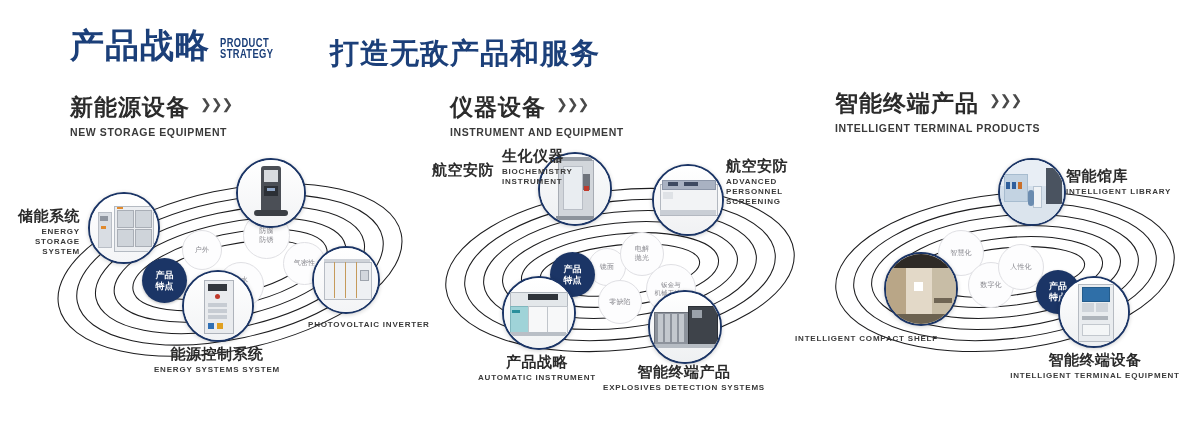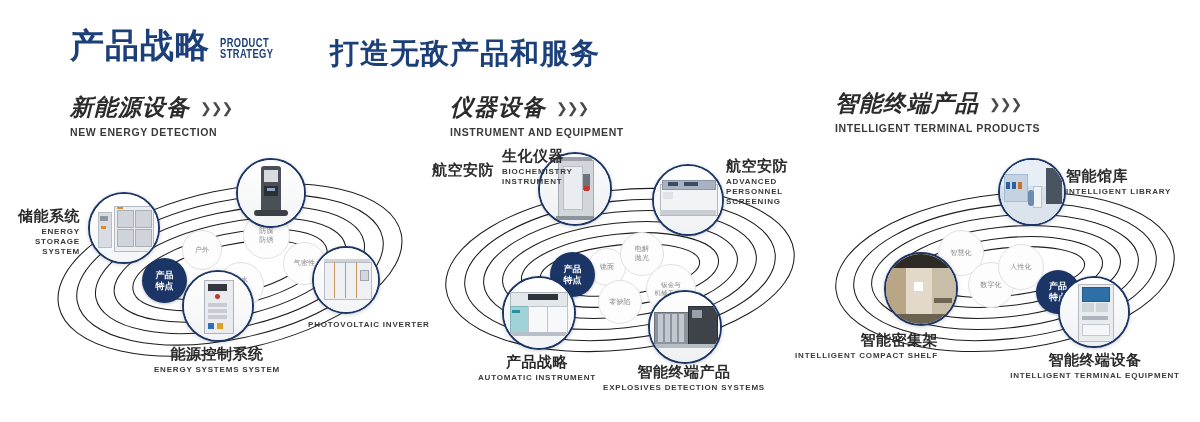--- a/index.html
+++ b/index.html
@@ -22,21 +22,21 @@
     transform:scaleX(.78);transform-origin:left bottom;white-space:nowrap;
   }
   .hdr-slogan{
     position:absolute;left:330px;top:34px;
     font-size:29px;font-weight:bold;color:#1b3f79;letter-spacing:1px;
     font-family:"DejaVu Sans",sans-serif;
   }
 
   
   .sec{position:absolute;}
-  .sec-row{display:flex;align-items:center;font-style:italic;}
+  .sec-row{display:flex;align-items:flex-start;}
   .sec-cn{
     font-size:23px;font-weight:bold;color:#2b2b2b;letter-spacing:1px;
     font-family:"DejaVu Sans",sans-serif;line-height:1;
   }
   .sec-arrows{margin-left:10px;color:#4a4a4a;font-size:14px;letter-spacing:-1px;font-weight:bold;}
   .sec-en{
     margin-top:7px;font-size:10.5px;color:#3a3a3a;letter-spacing:.6px;font-weight:600;
   }
 
   
@@ -94,21 +94,21 @@
       <div>STRATEGY</div>
     </div>
   </div>
   <div class="hdr-slogan">打造无敌产品和服务</div>
 
   <div class="sec" style="left:70px;top:96px;">
     <div class="sec-row">
       <div class="sec-cn">新能源设备</div>
       <div class="sec-arrows">❯❯❯</div>
     </div>
-    <div class="sec-en">NEW ENERGY DETECTION</div>
+    <div class="sec-en">NEW STORAGE EQUIPMENT</div>
   </div>
 
   <div class="sec" style="left:450px;top:96px;">
     <div class="sec-row">
       <div class="sec-cn">仪器设备</div>
       <div class="sec-arrows">❯❯❯</div>
     </div>
     <div class="sec-en">INSTRUMENT AND EQUIPMENT</div>
   </div>
 
@@ -369,21 +369,20 @@
         <div class="pix" style="left:0;top:0;width:70px;height:14px;background:#2e2a26;"></div>
         <div class="pix" style="left:0;top:14px;width:20px;height:56px;background:#b9a687;"></div>
         <div class="pix" style="left:20px;top:14px;width:26px;height:56px;background:#e3d9c8;"></div>
         <div class="pix" style="left:46px;top:14px;width:24px;height:56px;background:#c8bda6;"></div>
         <div class="pix" style="left:28px;top:28px;width:9px;height:9px;background:#ffffff;"></div>
         <div class="pix" style="left:48px;top:44px;width:18px;height:5px;background:#6f6554;"></div>
         <div class="pix" style="left:0;top:60px;width:70px;height:10px;background:#6c6250;"></div>
       </div>
     </div>
     <div class="lab r" style="left:-52px;top:160px;width:170px;">
-      <div class="cn">智能密集架</div>
       <div class="en">INTELLIGENT COMPACT SHELF</div>
     </div>
 
     <div class="node" style="left:238px;top:104px;width:68px;height:68px;">
       <div class="ph" style="background:linear-gradient(#ffffff,#eef0f2);">
         <div class="pix" style="left:18px;top:6px;width:34px;height:56px;background:#e9ecef;border:1px solid #b6bbc2;"></div>
         <div class="pix" style="left:22px;top:9px;width:26px;height:13px;background:#2f6fa8;border:1px solid #245c8c;"></div>
         <div class="pix" style="left:22px;top:25px;width:12px;height:9px;background:#cfd4da;"></div>
         <div class="pix" style="left:36px;top:25px;width:12px;height:9px;background:#cfd4da;"></div>
         <div class="pix" style="left:22px;top:38px;width:26px;height:4px;background:#aeb4bb;"></div>

